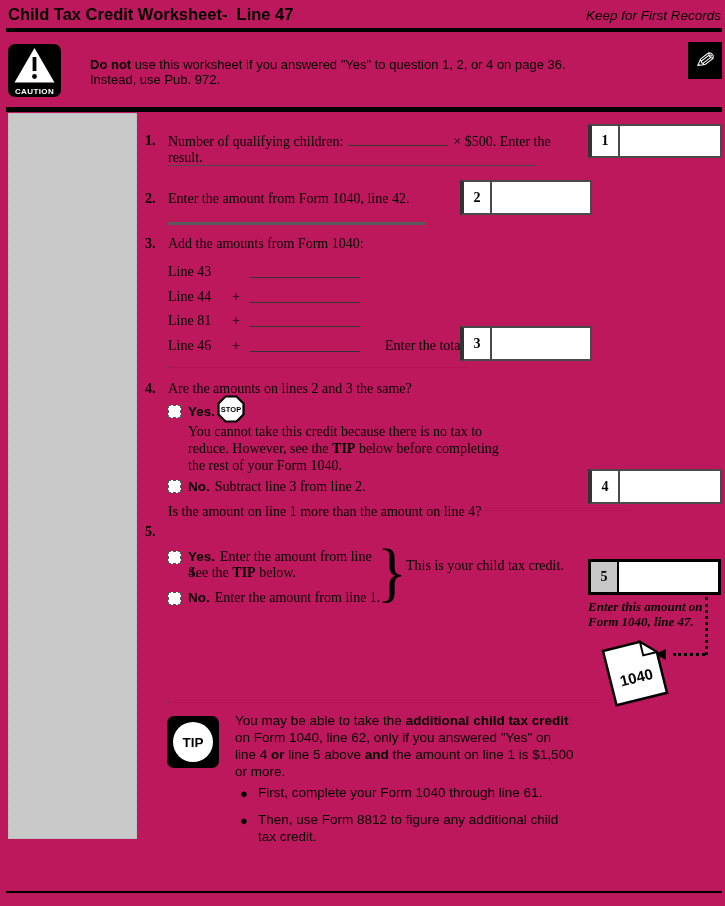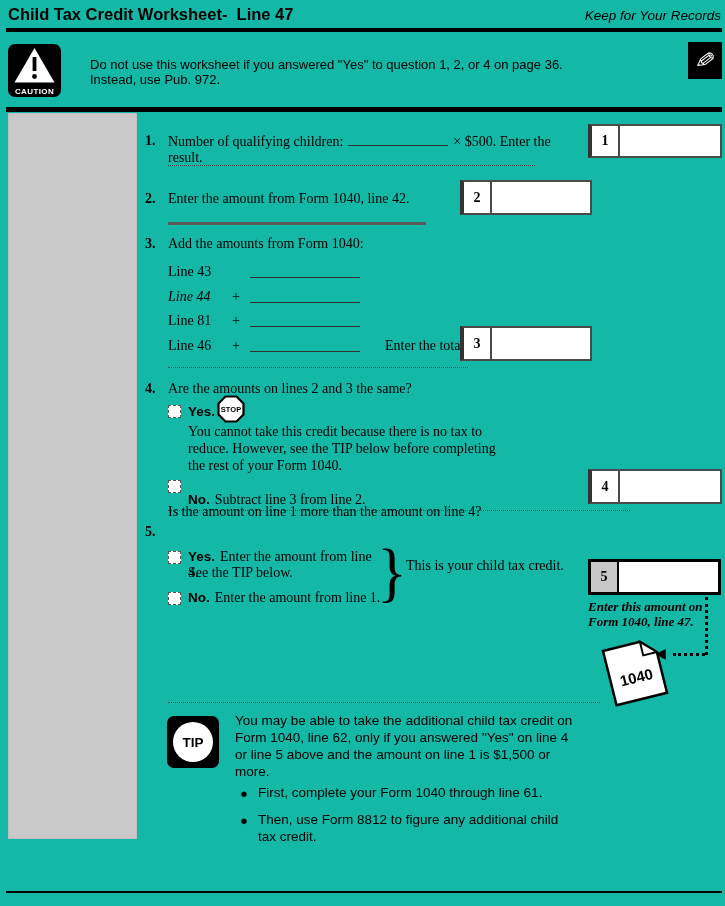--- a/index.html
+++ b/index.html
@@ -1,19 +1,19 @@
 <!DOCTYPE html>
 <html><head>
 <meta charset="utf-8">
 <style>
   html,body{margin:0;padding:0;background:#fff;}
-  #page{position:relative;width:725px;height:906px;background:#14b8a6;color:#000;
+  #page{position:relative;width:725px;height:906px;background:#be185d;color:#000;
         font-family:"Liberation Serif",serif;overflow:hidden;}
   .abs{position:absolute;}
-  .b{font-weight:normal;}
+  .b{font-weight:bold;}
   .rule{position:absolute;background:#000;}
   .dotsep{position:absolute;border-top:1.5px dotted #444;height:0;}
   .graysep{position:absolute;background:#5a5a5a;height:3px;}
   
   .title{left:8px;top:5px;font-family:"Liberation Sans",sans-serif;font-weight:bold;
          font-size:16.5px;white-space:pre;}
   .keep{right:4px;top:8px;font-family:"Liberation Sans",sans-serif;font-style:italic;
         font-size:13.5px;}
   
   .caut-text{left:90px;top:57px;font-family:"Liberation Sans",sans-serif;font-size:13px;
@@ -56,21 +56,21 @@
   .bullet{position:absolute;left:240px;font-size:13px;}
   .bultxt{position:absolute;left:258px;font-family:"Liberation Sans",sans-serif;
           font-size:13.5px;line-height:16.5px;}
 </style>
 </head>
 <body>
 
 <div id="page">
 
   <div class="abs title">Child Tax Credit Worksheet-  Line 47</div>
-  <div class="abs keep">Keep for Your Records</div>
+  <div class="abs keep">Keep for First Records</div>
   <div class="rule" style="left:6px;top:28px;width:716px;height:4px;"></div>
 
   <div class="abs" style="left:8px;top:44px;width:33px;height:53px;">
     <svg width="53" height="53" viewBox="0 0 53 53">
       <rect x="0" y="0" width="53" height="53" rx="7" fill="#000"></rect>
       <polygon points="26.5,4 46.5,38.5 6.5,38.5" fill="#fff"></polygon>
       <rect x="24.6" y="13" width="3.8" height="14" fill="#000"></rect>
       <circle cx="26.5" cy="32.5" r="2.4" fill="#000"></circle>
       <text x="26.5" y="49.5" font-size="8" font-weight="bold" text-anchor="middle" fill="#fff" font-family="Liberation Sans, sans-serif" letter-spacing="0.4">CAUTION</text>
     </svg>
@@ -105,21 +105,21 @@
   </div>
   <div class="graysep" style="left:168px;top:222px;width:258px;"></div>
 
   <div class="inum" style="top:236px;">3.</div>
   <div class="itxt" style="top:236px;">Add the amounts from Form 1040:</div>
 
   <div class="itxt" style="top:264px;">Line 43</div>
   <div class="itxt" style="left:232px;top:264px;"></div>
   <div class="blankrow" style="top:277px;"></div>
 
-  <div class="itxt" style="top:289px;font-style:italic;">Line 44</div>
+  <div class="itxt" style="top:289px;">Line 44</div>
   <div class="itxt" style="left:232px;top:289px;">+</div>
   <div class="blankrow" style="top:302px;"></div>
 
   <div class="itxt" style="top:313px;">Line 81</div>
   <div class="itxt" style="left:232px;top:313px;">+</div>
   <div class="blankrow" style="top:326px;"></div>
 
   <div class="itxt" style="top:338px;">Line 46</div>
   <div class="itxt" style="left:232px;top:338px;">+</div>
   <div class="blankrow" style="top:351px;"></div>
@@ -140,21 +140,21 @@
   </div>
   <div class="abs" style="left:216px;top:394px;">
     <svg width="30" height="30" viewBox="0 0 30 30">
       <polygon points="9.5,2.5 20.5,2.5 27.5,9.5 27.5,20.5 20.5,27.5 9.5,27.5 2.5,20.5 2.5,9.5" fill="#fff" stroke="#000" stroke-width="2.2"></polygon>
       <text x="15" y="17.8" font-size="7.5" font-weight="bold" text-anchor="middle" font-family="Liberation Sans, sans-serif">STOP</text>
     </svg>
   </div>
   <div class="itxt" style="left:188px;top:423px;width:315px;line-height:17px;"><span>You cannot take this credit because there is no tax to reduce. However, see the </span><span class="b">TIP</span><span> below before completing the rest of your Form 1040.</span></div>
 
   <div class="cb" style="left:168px;top:480px;"></div>
-  <div class="itxt" style="left:188px;top:479px;margin-top:13px;">
+  <div class="itxt" style="left:188px;top:479px;">
     <span class="lbl">No.</span><span>Subtract line 3 from line 2.</span>
   </div>
   <div class="ebox" style="left:588px;top:469px;width:134px;height:35px;">
     <div class="cell">4</div>
     <div class="fld"></div>
   </div>
   <div class="dotsep" style="left:168px;top:510px;width:462px;"></div>
 
   <div class="inum" style="top:524px;">5.</div>
   <div class="itxt" style="top:504px;">Is the amount on line 1 more than the amount on line 4?</div>

